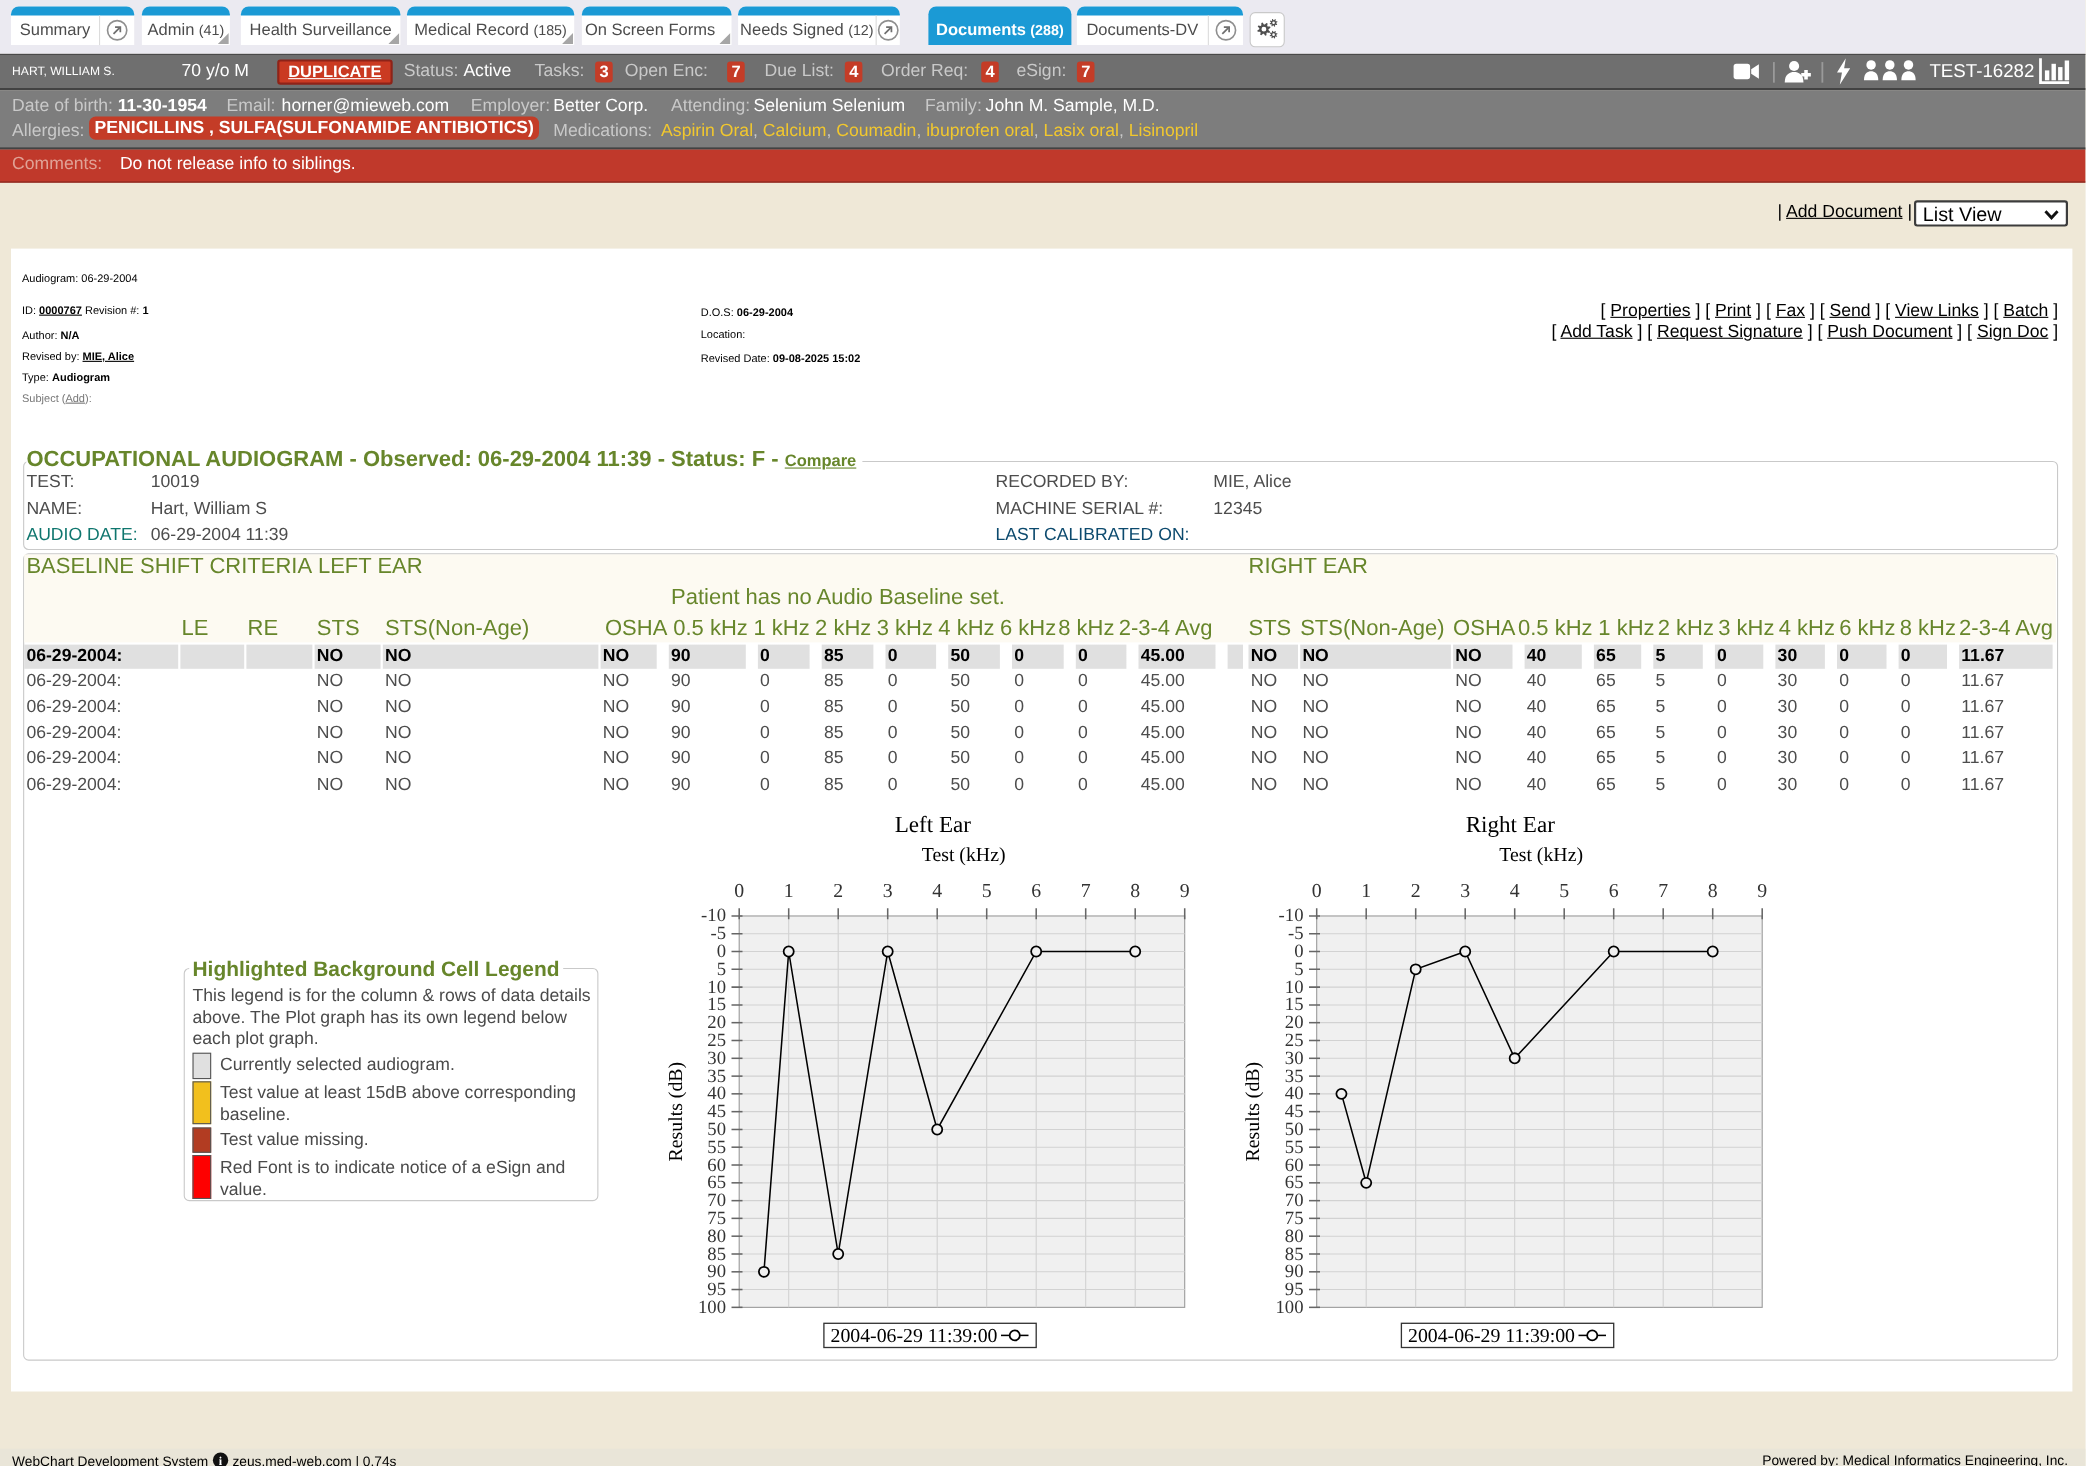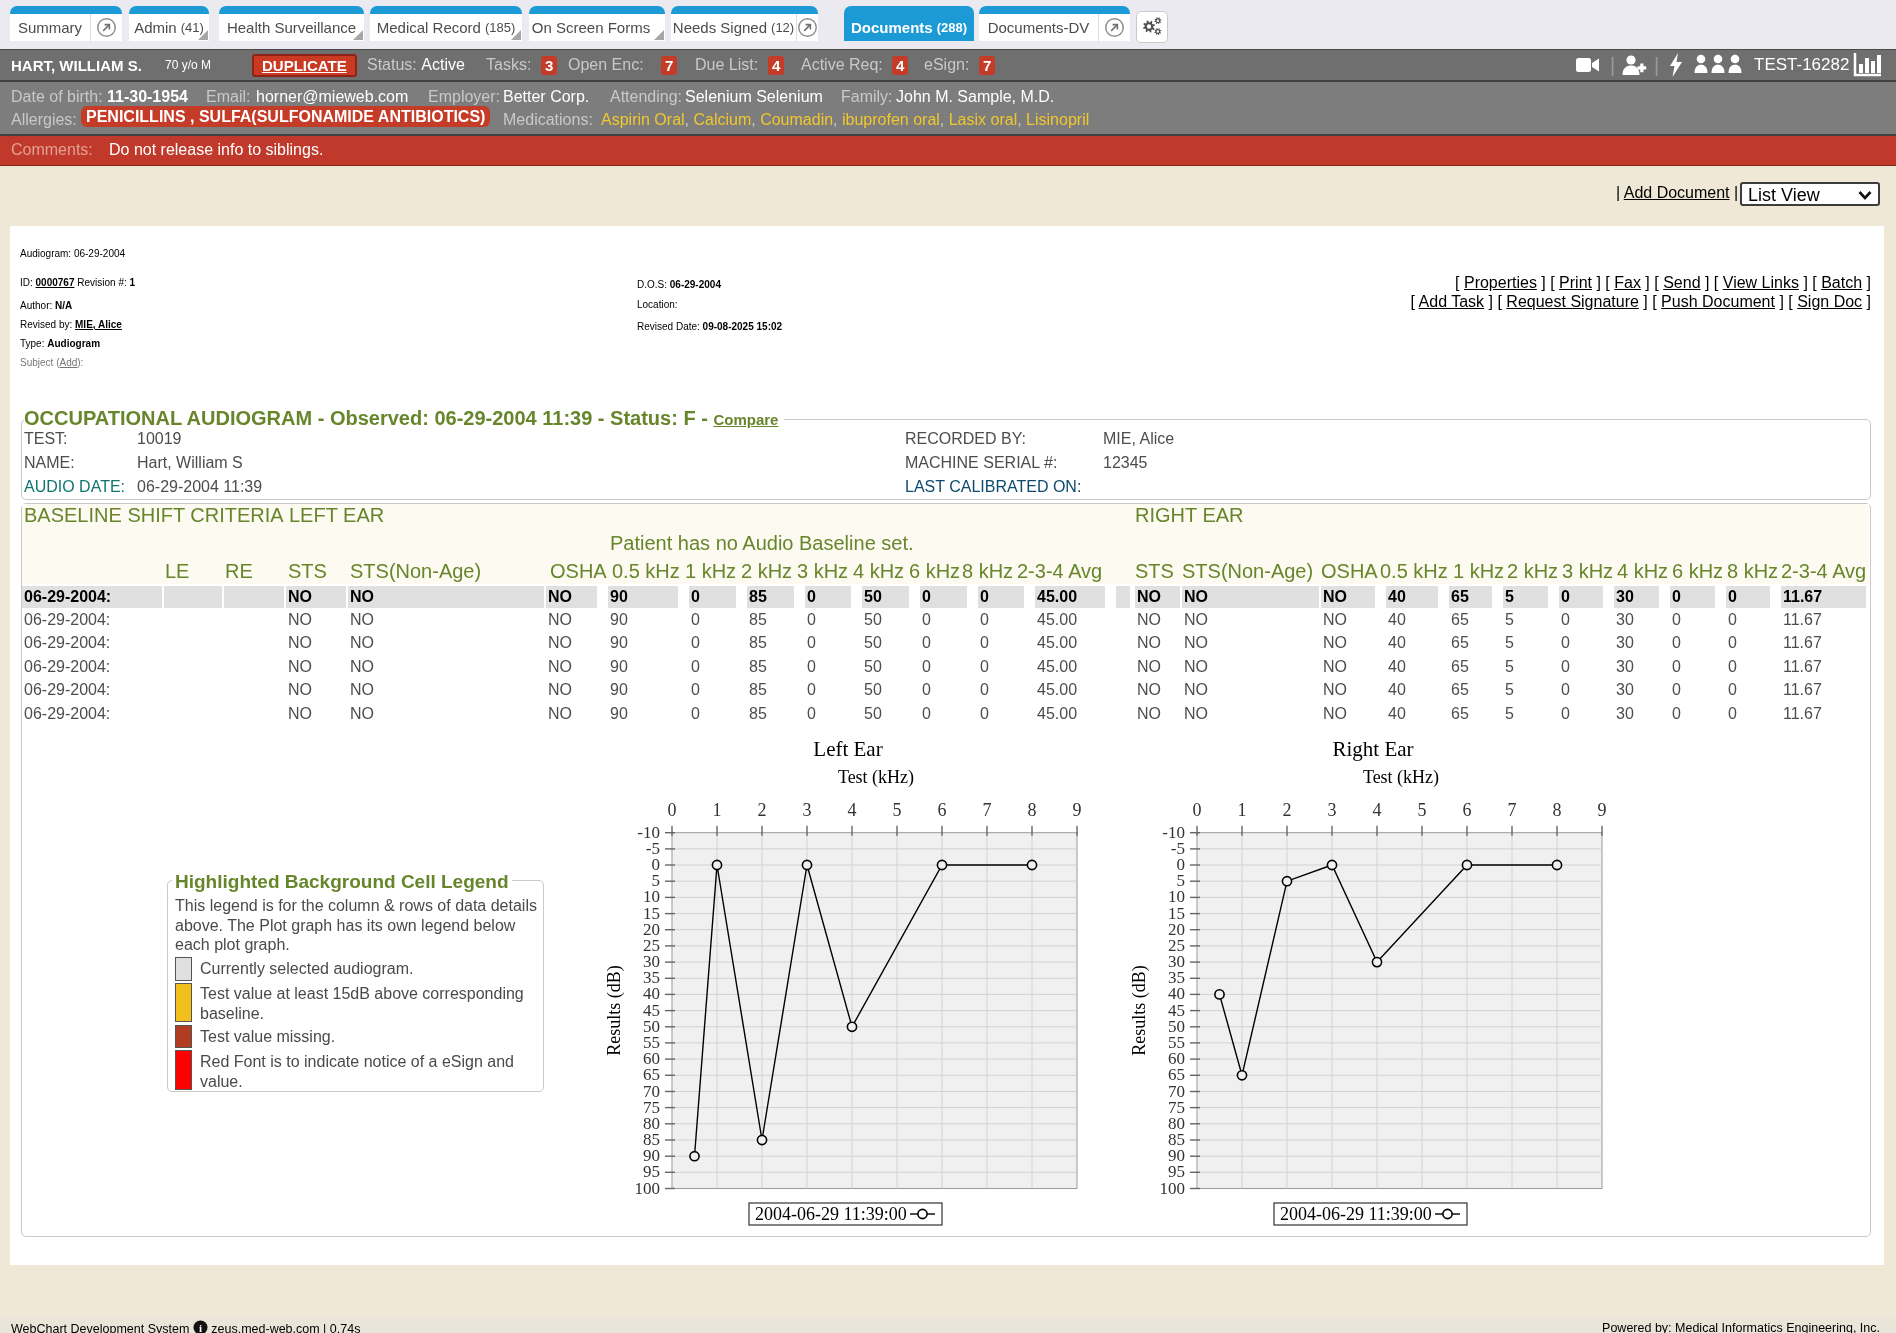--- a/index.html
+++ b/index.html
@@ -109,24 +109,24 @@
 <div class="tab" style="left:1136px;width:32px;top:11px;height:32px;border:1px solid #c9c9c9;border-radius:5px;">
       <svg width="30" height="30" viewBox="0 0 30 30" style="position:absolute;left:0px;top:0px;">
         <path d="M12.00,10.30 L12.82,10.38 L14.33,8.86 L15.39,9.43 L14.97,11.53 L15.49,12.17 L17.64,12.17 L17.98,13.31 L16.20,14.50 L16.12,15.32 L17.64,16.83 L17.07,17.89 L14.97,17.47 L14.33,17.99 L14.33,20.14 L13.19,20.48 L12.00,18.70 L11.18,18.62 L9.67,20.14 L8.61,19.57 L9.03,17.47 L8.51,16.83 L6.36,16.83 L6.02,15.69 L7.80,14.50 L7.88,13.68 L6.36,12.17 L6.93,11.11 L9.03,11.53 L9.67,11.01 L9.67,8.86 L10.81,8.52 Z M14.20,14.50 A2.2,2.2 0 1 0 9.80,14.50 A2.2,2.2 0 1 0 14.20,14.50 Z" fill="#4f4f4f" fill-rule="evenodd"></path>
         <path d="M20.80,6.30 L21.27,6.35 L22.18,5.37 L22.80,5.71 L22.50,7.00 L22.80,7.37 L24.13,7.32 L24.33,8.00 L23.20,8.70 L23.15,9.17 L24.13,10.08 L23.79,10.70 L22.50,10.40 L22.13,10.70 L22.18,12.03 L21.50,12.23 L20.80,11.10 L20.33,11.05 L19.42,12.03 L18.80,11.69 L19.10,10.40 L18.80,10.03 L17.47,10.08 L17.27,9.40 L18.40,8.70 L18.45,8.23 L17.47,7.32 L17.81,6.70 L19.10,7.00 L19.47,6.70 L19.42,5.37 L20.10,5.17 Z M22.00,8.70 A1.2,1.2 0 1 0 19.60,8.70 A1.2,1.2 0 1 0 22.00,8.70 Z" fill="#4f4f4f" fill-rule="evenodd"></path>
         <path d="M20.80,17.10 L21.27,17.15 L22.18,16.17 L22.80,16.51 L22.50,17.80 L22.80,18.17 L24.13,18.12 L24.33,18.80 L23.20,19.50 L23.15,19.97 L24.13,20.88 L23.79,21.50 L22.50,21.20 L22.13,21.50 L22.18,22.83 L21.50,23.03 L20.80,21.90 L20.33,21.85 L19.42,22.83 L18.80,22.49 L19.10,21.20 L18.80,20.83 L17.47,20.88 L17.27,20.20 L18.40,19.50 L18.45,19.03 L17.47,18.12 L17.81,17.50 L19.10,17.80 L19.47,17.50 L19.42,16.17 L20.10,15.97 Z M22.00,19.50 A1.2,1.2 0 1 0 19.60,19.50 A1.2,1.2 0 1 0 22.00,19.50 Z" fill="#4f4f4f" fill-rule="evenodd"></path>
       </svg>
     </div>
 </div>
 <div id="bar1">
 <div class="in" style="left:11px;">
-      <span style="font-weight:bold;font-size:15px;">HART, WILLIAM S.</span>
+      <span style="font-weight:normal;font-size:11px;">HART, WILLIAM S.</span>
     </div>
 <div class="in" style="left:165px;">
-      <span style="font-size:12px;">70 y/o M</span>
+      <span style="font-size:16px;">70 y/o M</span>
     </div>
 <div class="in" style="left:252px;">
       <span style="background:#ca3a22;border:2px solid #8e2318;border-radius:3px;padding:0px 8px;line-height:19px;font-weight:bold;text-decoration:underline;font-size:15px;">DUPLICATE</span>
     </div>
 <div class="in" style="left:367px;"><span class="lb">Status:</span>&nbsp;Active</div>
 <div class="in" style="left:486px;">
       <span class="lb">Tasks:</span>
     </div>
 <div class="in" style="left:541px;">
       <span class="badge">3</span>
@@ -137,21 +137,21 @@
 <div class="in" style="left:661px;">
       <span class="badge">7</span>
     </div>
 <div class="in" style="left:695px;">
       <span class="lb">Due List:</span>
     </div>
 <div class="in" style="left:768px;">
       <span class="badge">4</span>
     </div>
 <div class="in" style="left:801px;">
-      <span class="lb">Active Req:</span>
+      <span class="lb">Order Req:</span>
     </div>
 <div class="in" style="left:892px;">
       <span class="badge">4</span>
     </div>
 <div class="in" style="left:924px;">
       <span class="lb">eSign:</span>
     </div>
 <div class="in" style="left:979px;">
       <span class="badge">7</span>
     </div>

